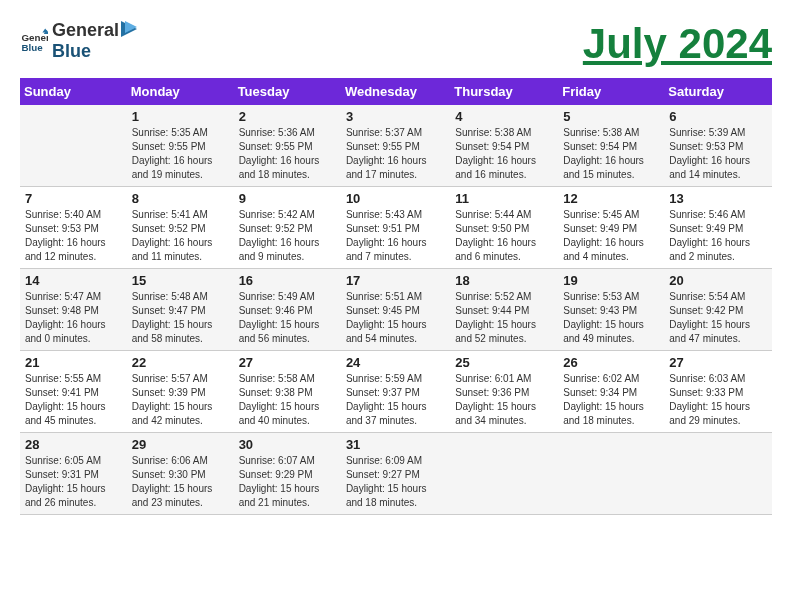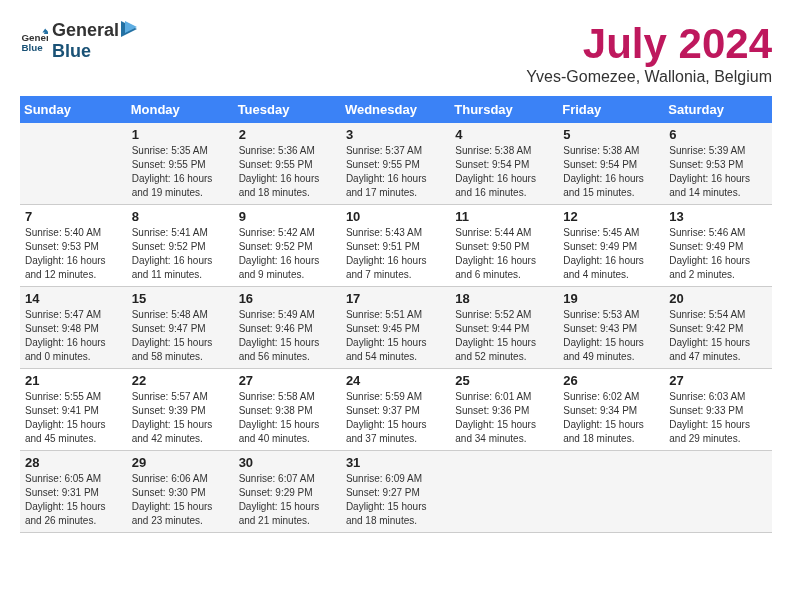--- a/index.html
+++ b/index.html
@@ -34,33 +34,34 @@
     .logo-icon {
       width: 28px;
       height: 28px;
     }
     .title-section {
       text-align: right;
     }
     .month-title {
       font-size: 42px;
       font-weight: bold;
-      color: #be185d;
+      color: #15803d;
+      text-decoration: underline;
     }
     .location-title {
       font-size: 16px;
       color: #333;
     }
     table {
       width: 100%;
       border-collapse: collapse;
       font-size: 11px;
     }
     thead tr th {
-      background-color: #3b82f6;
+      background-color: #6d28d9;
       color: #fff;
       padding: 6px 4px;
       text-align: left;
       font-size: 13px;
       font-weight: bold;
     }
     tbody tr {
       border-bottom: 1px solid #ccc;
     }
     tbody tr:nth-child(odd) {
@@ -111,21 +112,20 @@
         <svg width="16" height="20" viewBox="0 0 16 20">
           <polygon points="0,0 16,8 0,16" fill="#2471a3"></polygon>
           <polygon points="4,0 16,6 4,12" fill="#5dade2"></polygon>
         </svg>
       </div>
       <div class="logo-text-blue">Blue</div>
     </div>
   </div>
   <div class="title-section">
     <div class="month-title">July 2024</div>
-    <div class="location-title">Yves-Gomezee, Wallonia, Belgium</div>
   </div>
 </div>
 
 <table>
   <thead>
     <tr>
     <th>Sunday</th>
         <th>Monday</th>
         <th>Tuesday</th>
         <th>Wednesday</th>

